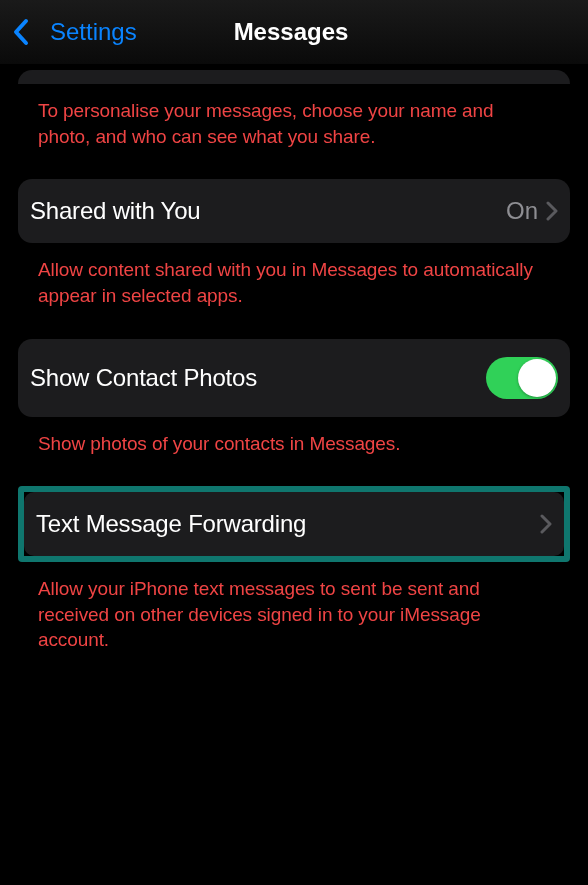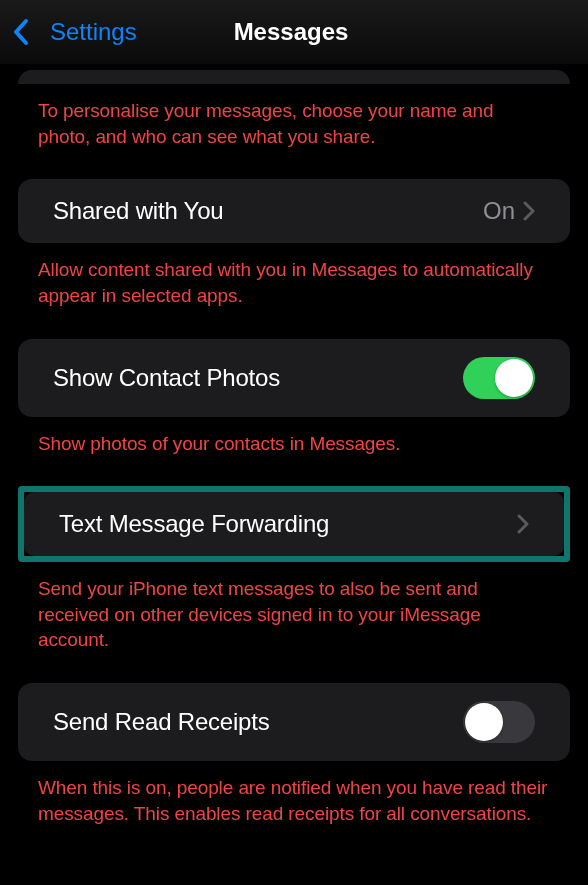--- a/index.html
+++ b/index.html
@@ -62,21 +62,21 @@
     .row-spacer-top {
       height: 14px;
       background: #1c1c1e;
       border-top-left-radius: 14px;
       border-top-right-radius: 14px;
       margin-top: 6px;
     }
     .row {
       background: #1c1c1e;
       border-radius: 14px;
-      padding: 18px 35px;
+      padding: 18px 12px;
       display: flex;
       align-items: center;
       justify-content: space-between;
       min-height: 64px;
       cursor: pointer;
     }
     .row-label {
       color: #ffffff;
       font-size: 24px;
       font-weight: 400;
@@ -188,26 +188,17 @@
     <div class="highlight-box">
       <div class="row">
         <span class="row-label">Text Message Forwarding</span>
         <div class="row-right">
           <svg class="chevron-right" viewBox="0 0 12 20">
             <polyline points="2,2 10,10 2,18" fill="none" stroke="#5a5a5e" stroke-width="3" stroke-linecap="round" stroke-linejoin="round"></polyline>
           </svg>
         </div>
       </div>
     </div>
-    <div class="footer-text">Send your iPhone text messages to also be sent and received on other devices signed in to your iMessage account.</div>
-  </div>
-
-  <div class="group">
-    <div class="row">
-      <span class="row-label">Send Read Receipts</span>
-      <div class="toggle off">
-        <div class="knob"></div>
-      </div>
-    </div>
-    <div class="footer-text">When this is on, people are notified when you have read their messages. This enables read receipts for all conversations.</div>
-  </div>
+    <div class="footer-text">Allow your iPhone text messages to sent be sent and received on other devices signed in to your iMessage account.</div>
+  </div>
+
 
 </div>
 
 </body></html>

